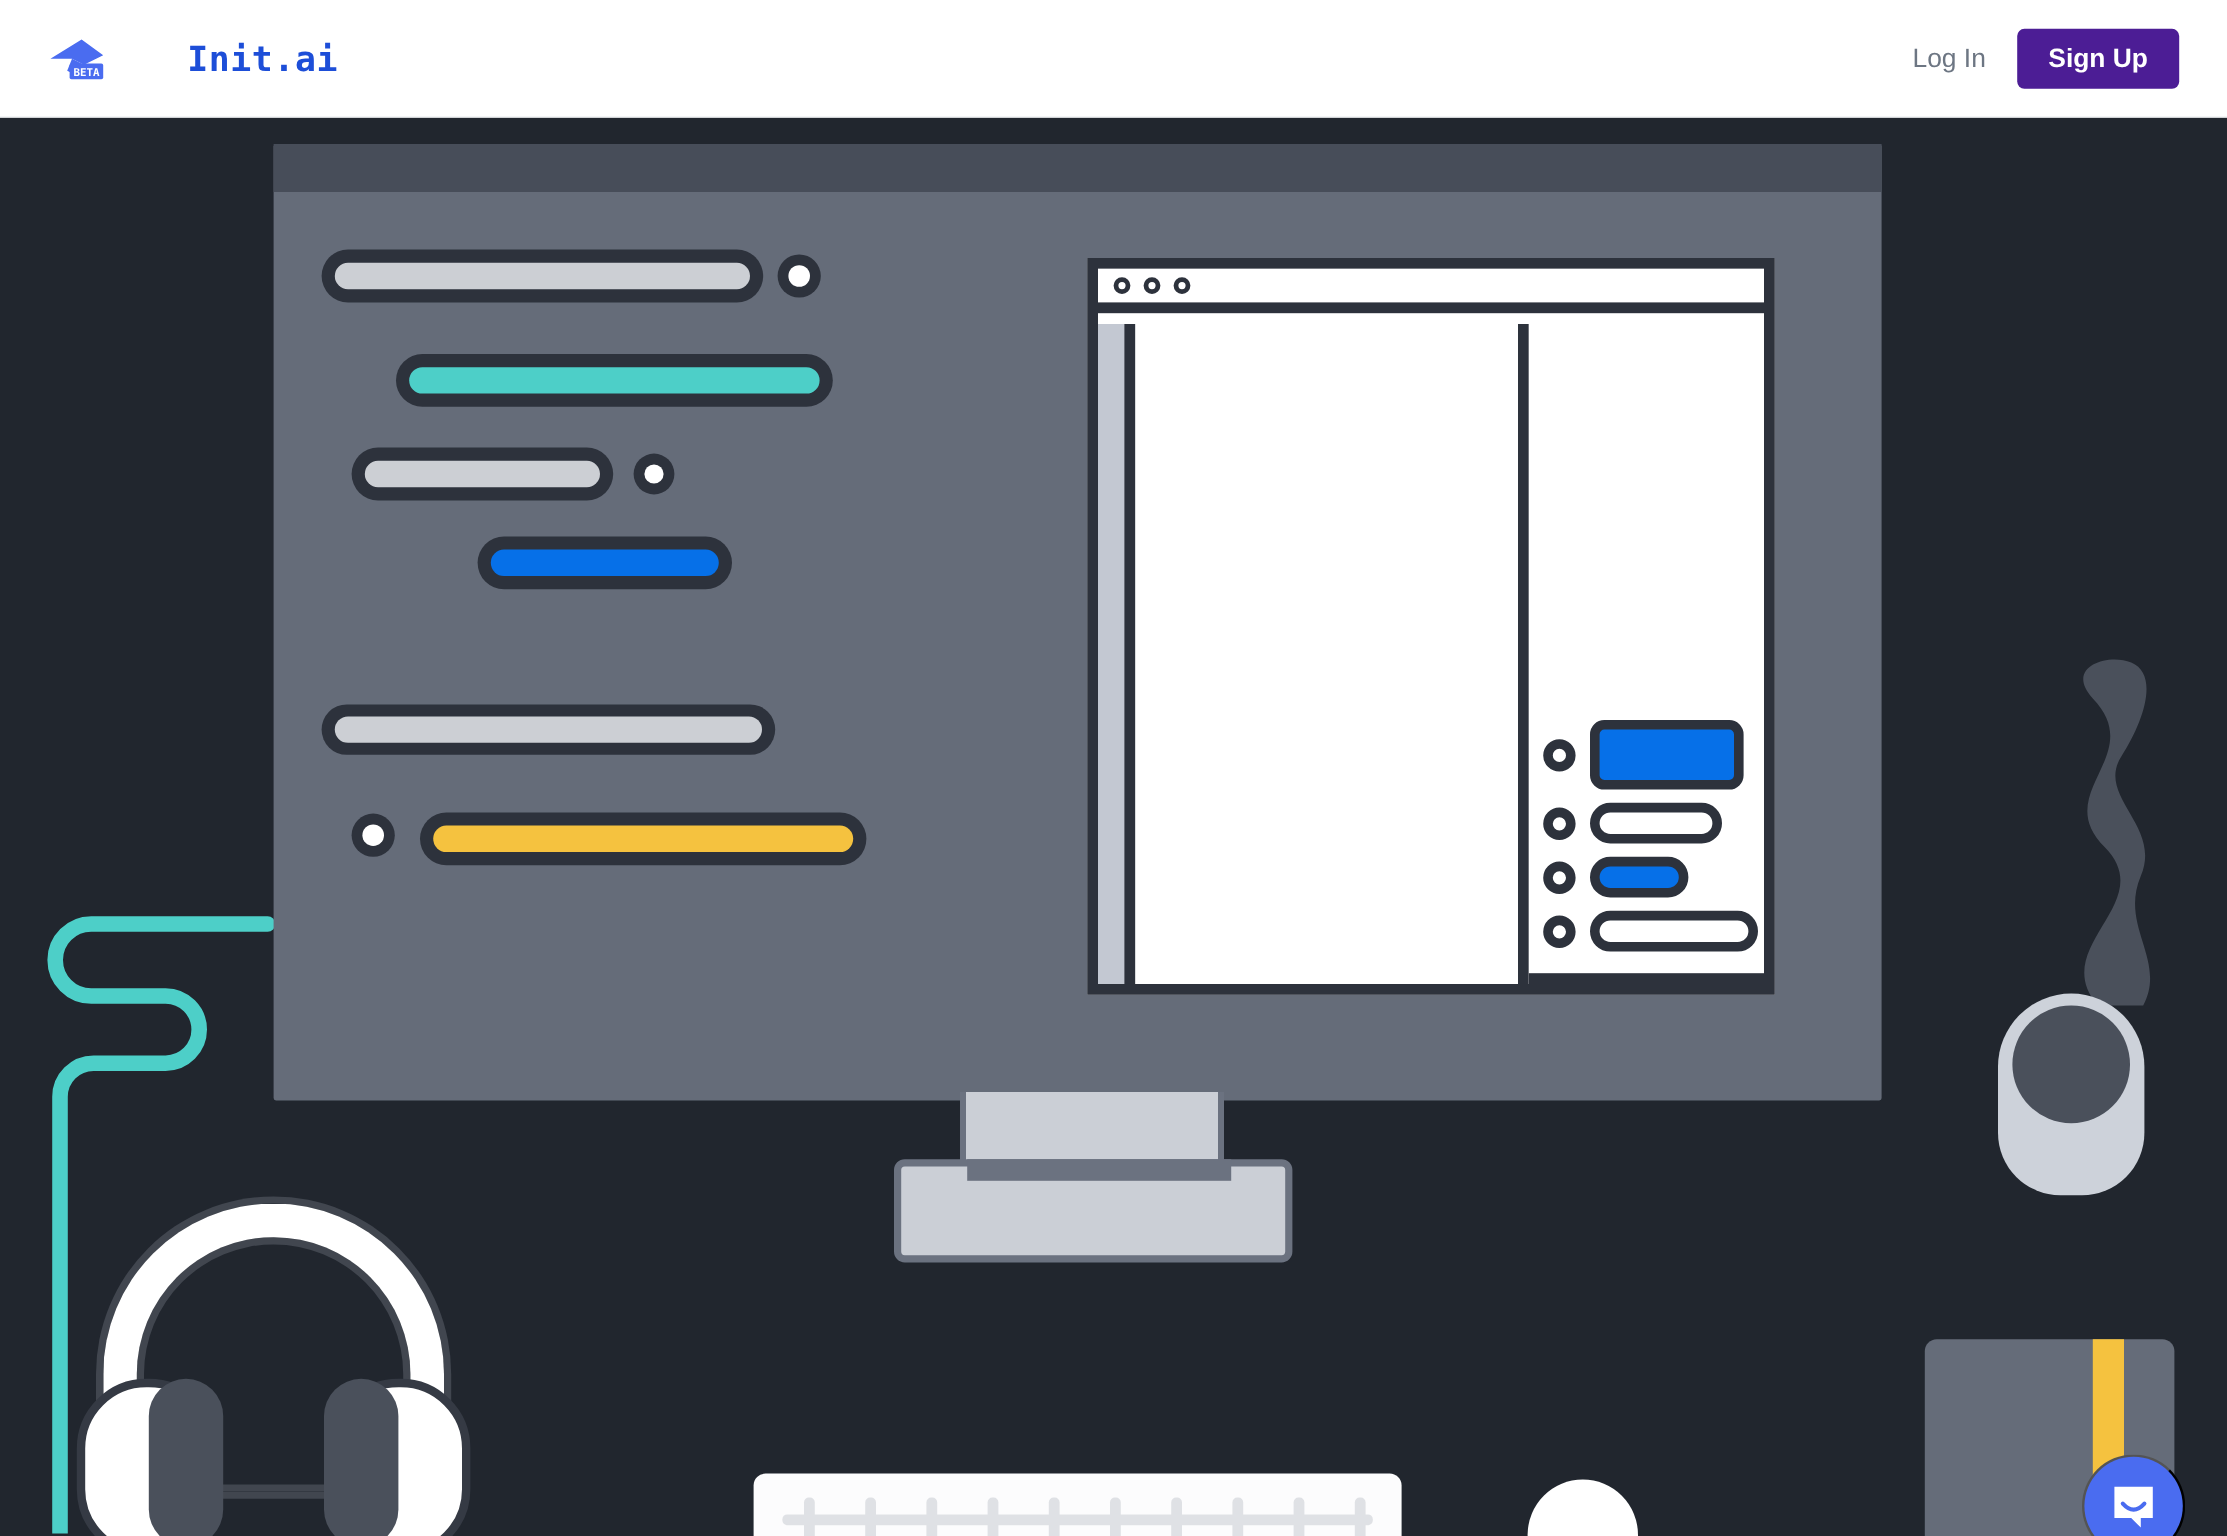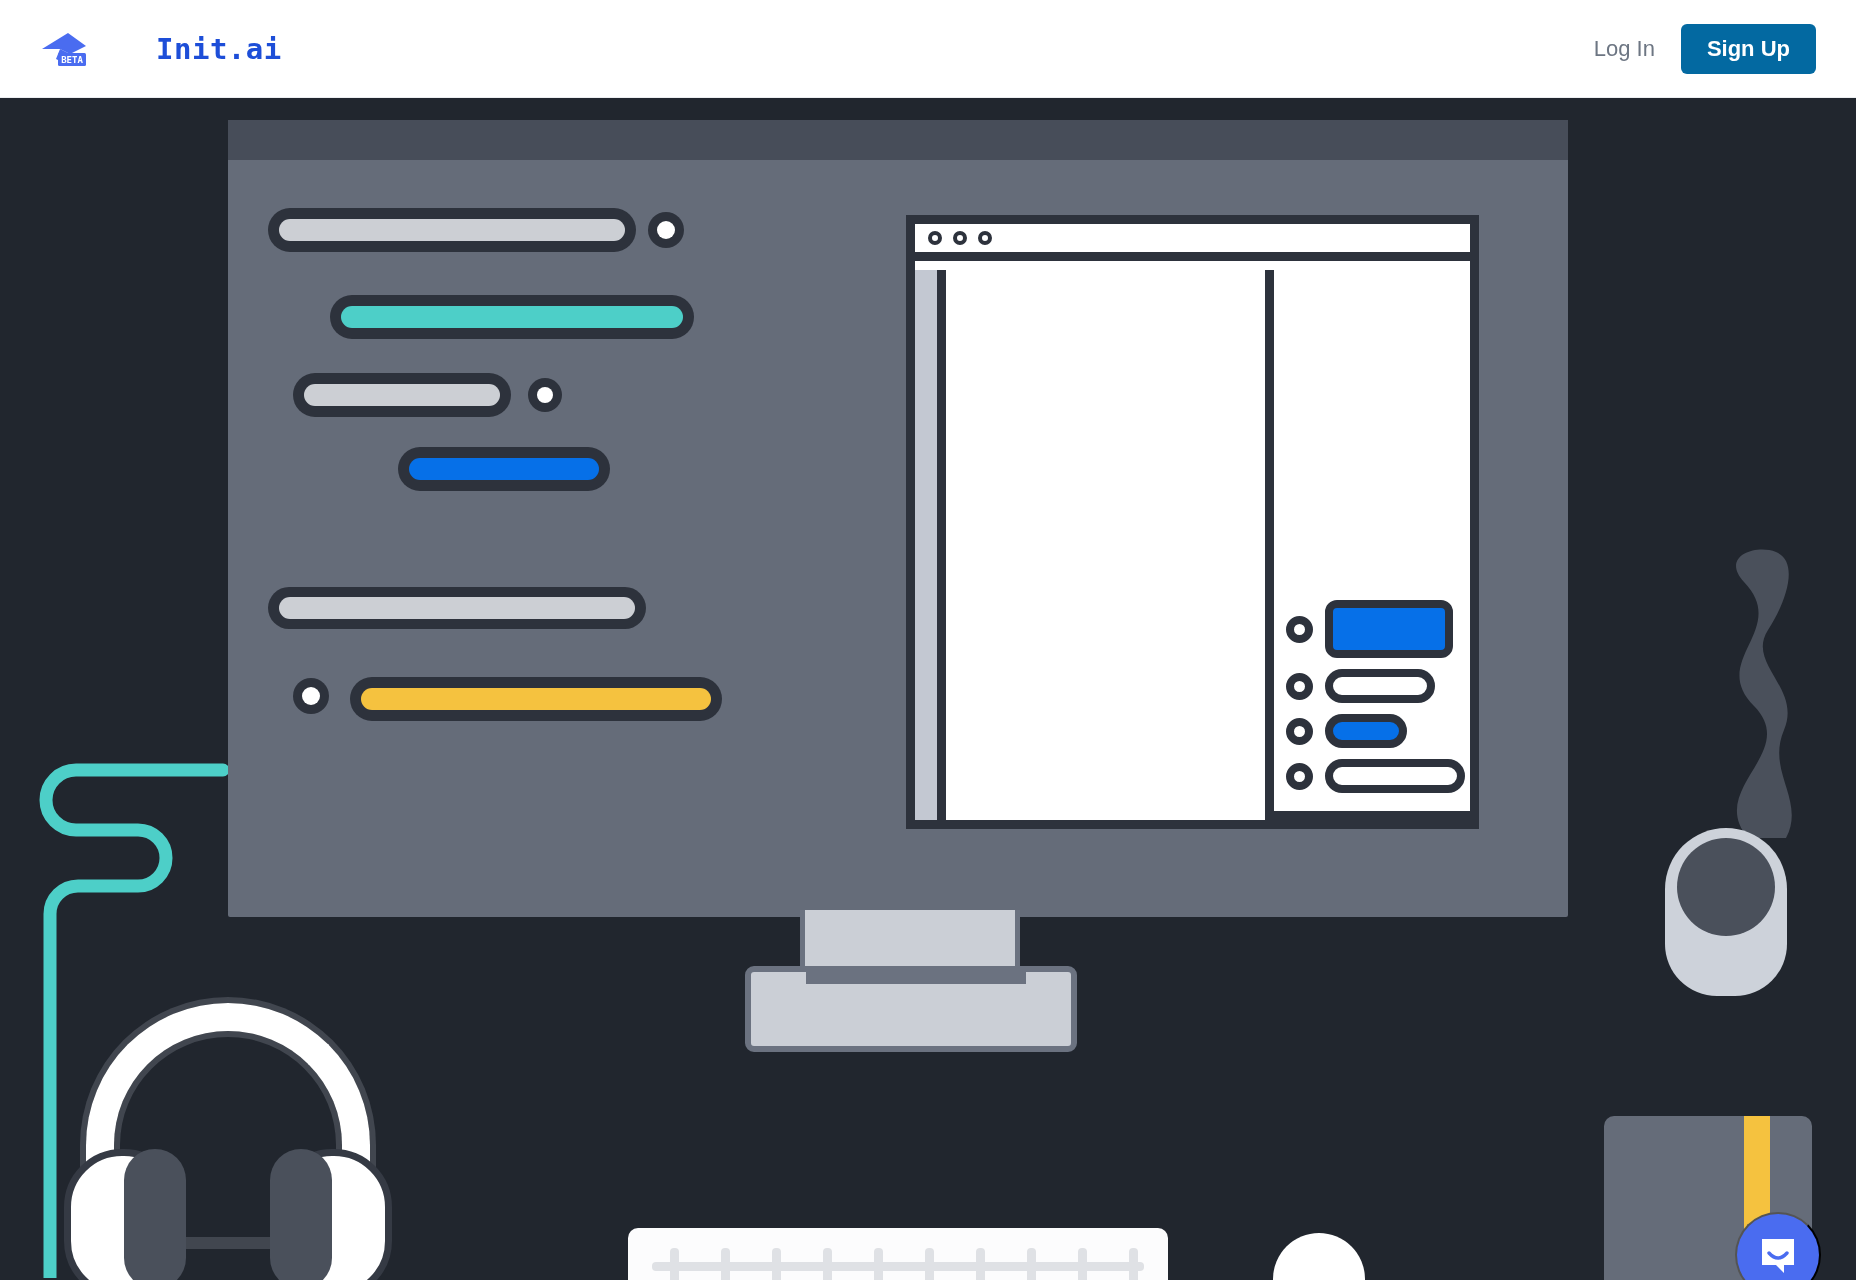--- a/index.html
+++ b/index.html
@@ -79,21 +79,21 @@
     display: flex;
     align-items: center;
     gap: 26px;
   }
   .login-link {
     font-size: 22px;
     color: #6d7683;
     cursor: pointer;
   }
   .signup-btn {
-    background: #0369a1;
+    background: #4c1d95;
     color: #ffffff;
     font-size: 22px;
     font-weight: 700;
     padding: 14px 26px;
     border-radius: 6px;
     border: none;
     cursor: pointer;
     font-family: "Liberation Sans", sans-serif;
     line-height: 1;
   }

